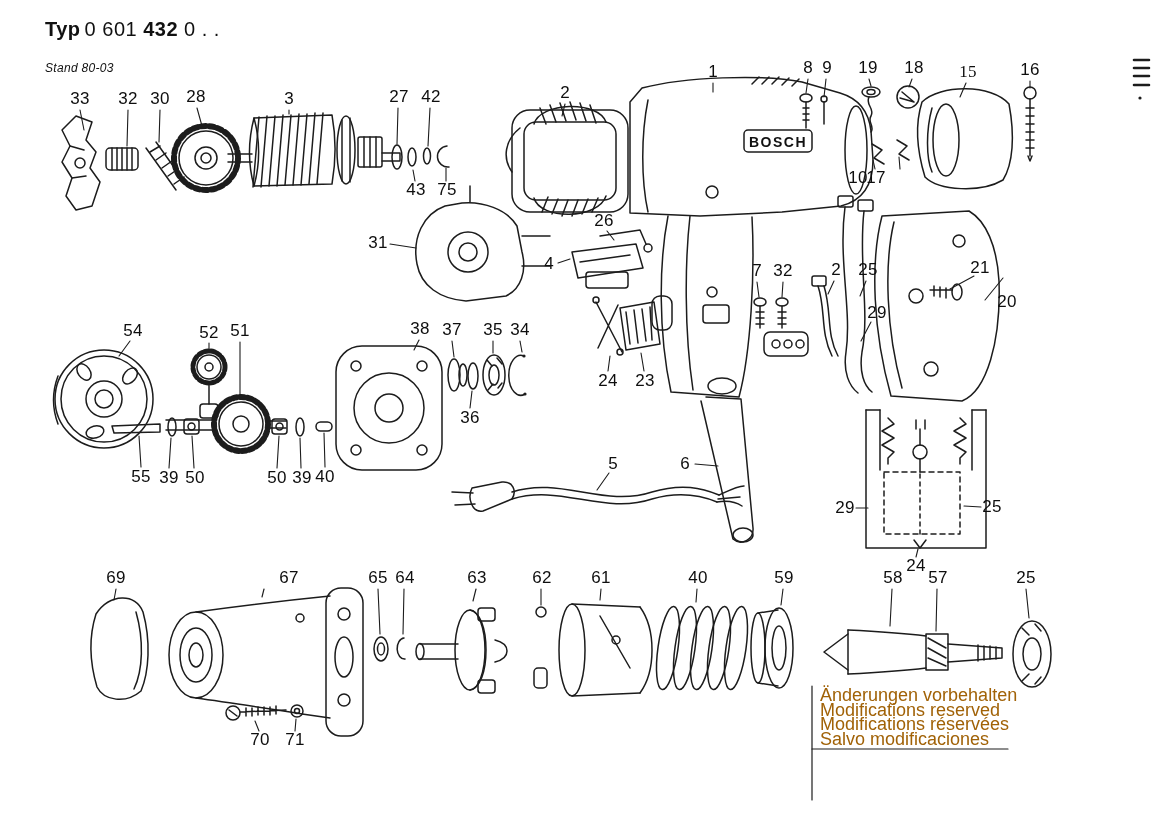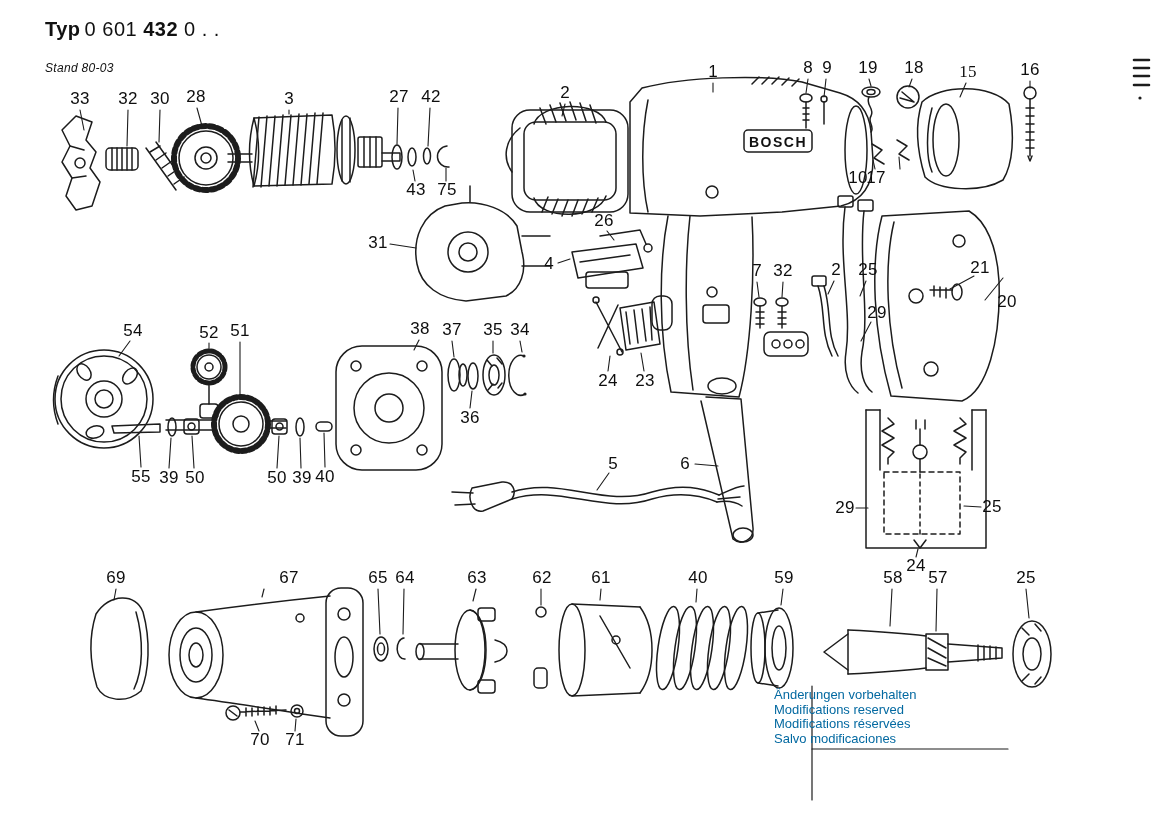--- a/index.html
+++ b/index.html
@@ -13,21 +13,21 @@
   .typ{font-weight:700;margin-right:4px;}
   .seg{font-weight:400;margin-right:6px;}
   .seg.bold{font-weight:700;}
   .stand{font-size:12px;margin-top:20px;letter-spacing:.3px;font-style:italic;}
   svg#diagram-svg{position:absolute;left:0;top:0;}
   #callout-layer{position:absolute;left:0;top:0;width:100%;height:100%;pointer-events:none;}
   .callout{
     position:absolute;transform:translate(-50%,-50%);
     font-size:17px;font-weight:400;color:#0e0e0e;letter-spacing:.2px;white-space:nowrap;
   }
-  .footer{position:absolute;left:774px;top:688px;font-size:13px;line-height:14.6px;color:#0369a1;}
+  .footer{position:absolute;left:820px;top:688px;font-size:18px;line-height:14.6px;color:#a16207;}
   #company-lines{margin-top:7px;}
 </style>
 </head>
 <body>
 
 <div class="page">
 
   <div class="header">
     <div class="typ-line">
       <span class="typ">Typ</span><span class="seg">0 601</span><span class="seg bold">432</span><span class="seg">0 . .</span>

